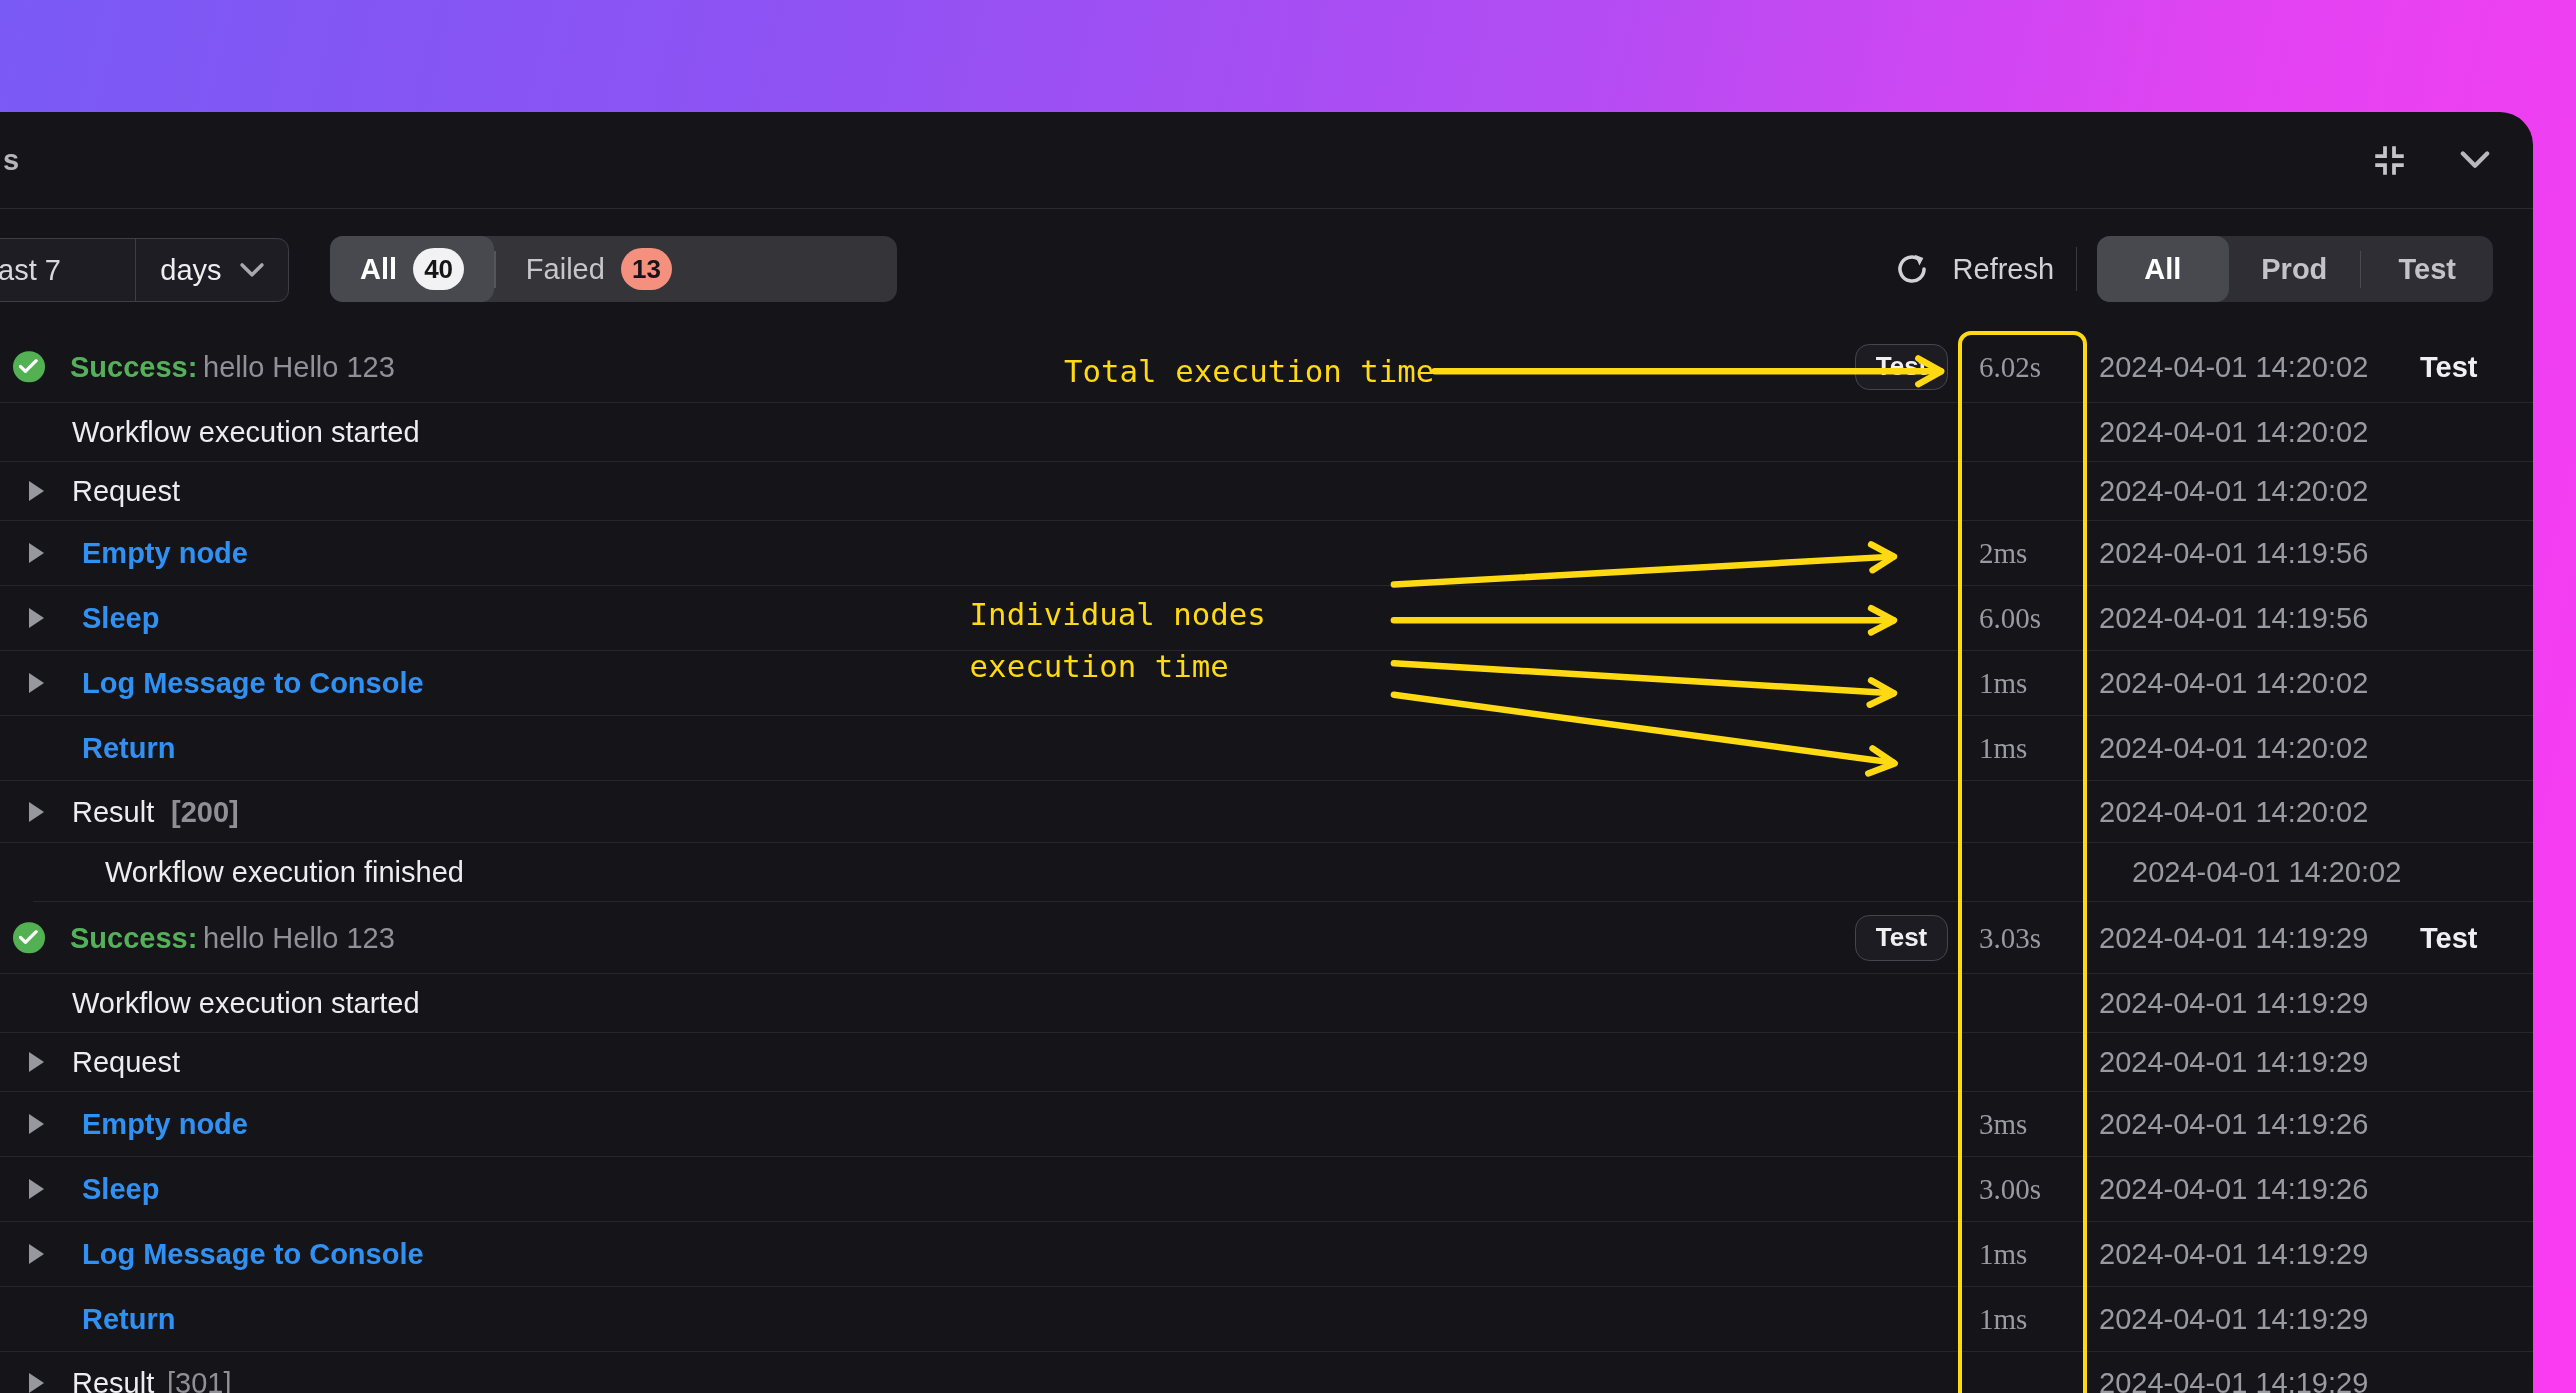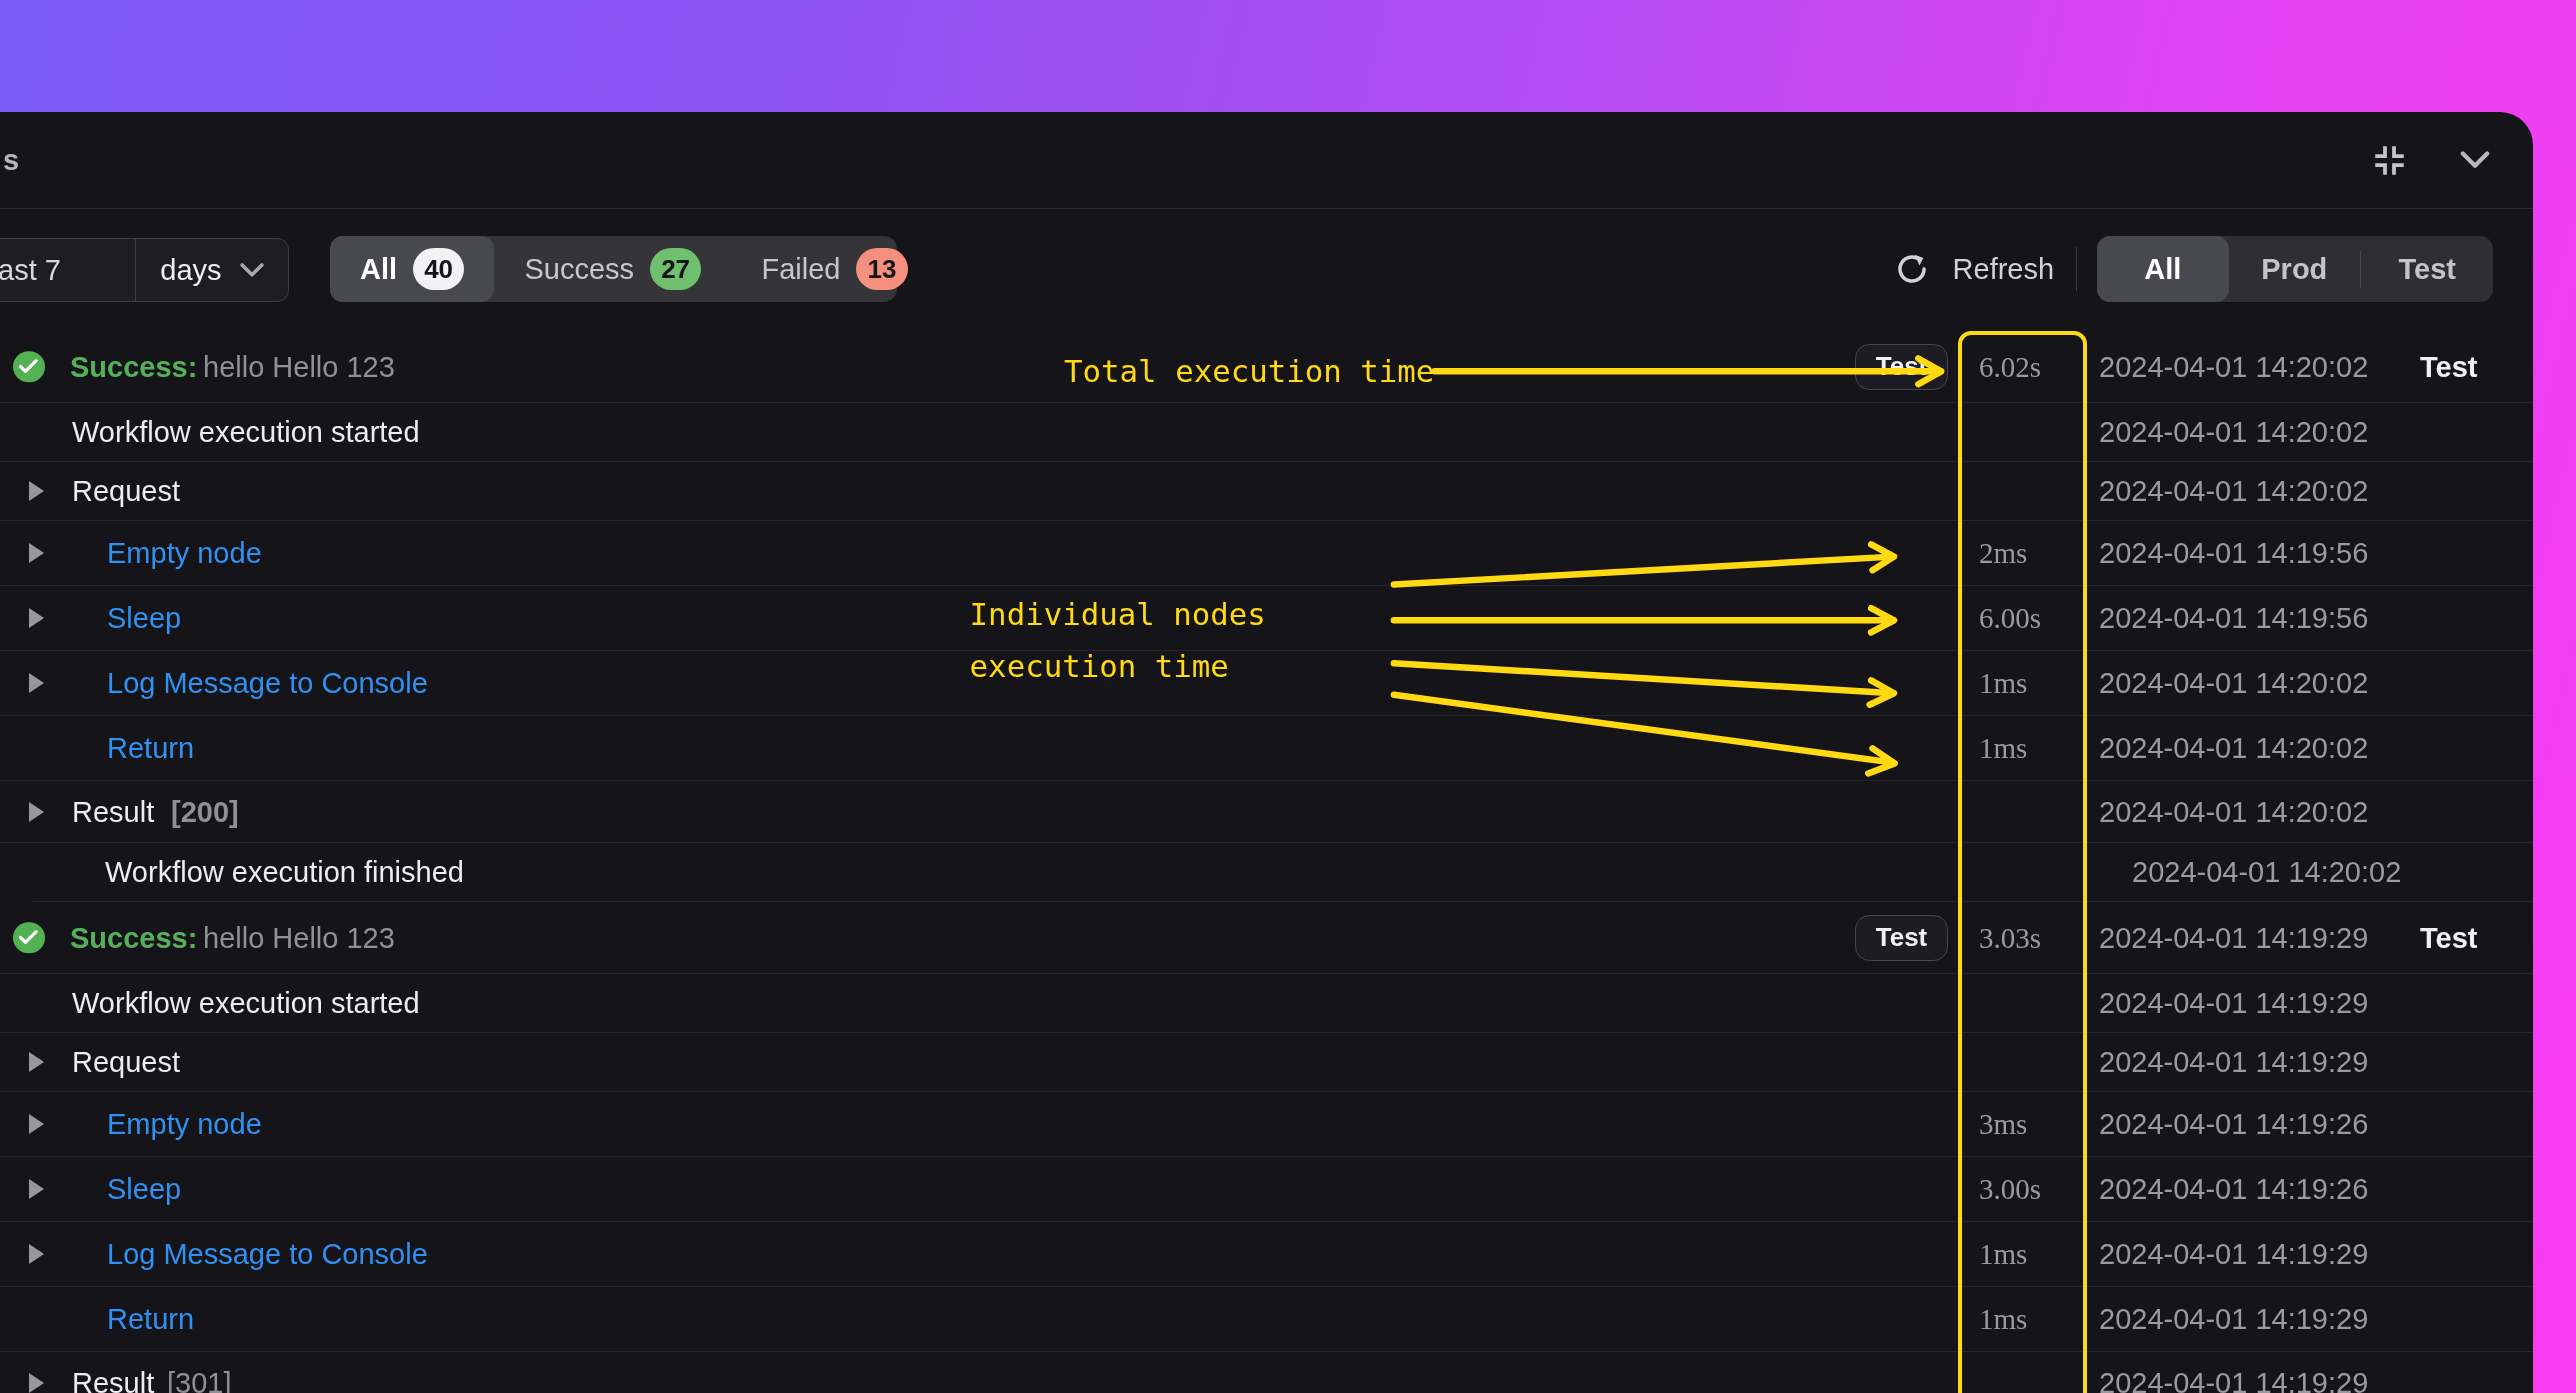--- a/index.html
+++ b/index.html
@@ -49,21 +49,21 @@
   .env-tab.active { background:#48484f; border-radius:13px; color:#fff; font-weight:700; }
   .env-sep { width:1.4px; height:37px; background:#4a4a51; }
 
   
   .log-table { position:relative; }
   .log-row { position:relative; border-bottom:1.4px solid #26262c;text-align:right; }
   .log-row > span { position:absolute; top:50%; transform:translateY(-50%); white-space:nowrap; }
   .caret { left:29px; width:0; height:0; border-left:15.7px solid #97979e;
            border-top:10px solid transparent; border-bottom:10px solid transparent; }
   .row-text { font-size:29px; color:#ededf0; }
-  .row-text.blue { color:#3191f2; font-weight:400;margin-left:25px; }
+  .row-text.blue { color:#3191f2; font-weight:700; }
   .result-code { color:#8f8f95; font-size:29px; }
   .succ-icon { left:13px; width:31.5px; height:31.5px; border-radius:50%; background:#53b153;
                display:flex; align-items:center; justify-content:center; }
   .succ-label { left:70px; color:#55b05a; font-size:29px; font-weight:700; }
   .succ-name { left:203px; color:#909096; font-size:29px; }
   .test-badge { left:1855px; width:93px; height:46px; border:1.4px solid #46464e; background:#1c1c22;
                 border-radius:14.3px; display:flex; align-items:center; justify-content:center;
                 color:#f0f0f3; font-size:26px; font-weight:600; cursor:pointer; }
   .duration { left:1979px; color:#9a9aa1; font-size:29px;font-family:Liberation Serif, serif; }
   .timestamp { left:2099px; color:#9a9aa1; font-size:29px; }
@@ -109,24 +109,20 @@
           <svg width="24" height="15.7" viewBox="0 0 34 22" fill="none" stroke="#a8a8ae" stroke-width="5" stroke-linecap="round" stroke-linejoin="round">
               <path d="M3 4 L17 18 L31 4"></path>
             </svg>
         </span>
       </div>
 
       <div class="status-tabs" id="status-tabs">
           <div class="status-tab active">
             <span>All</span>
             <span class="pill" style="background: rgb(242, 242, 244);">40</span>
-          </div>
-          <div class="status-tab">
-            <span>Success</span>
-            <span class="pill" style="background: rgb(110, 192, 110);">27</span>
           </div>
           <span class="tab-divider"></span>
           <div class="status-tab">
             <span>Failed</span>
             <span class="pill" style="background: rgb(245, 144, 127);">13</span>
           </div>
         </div>
 
       <div class="right-controls">
         <div class="refresh-btn">

